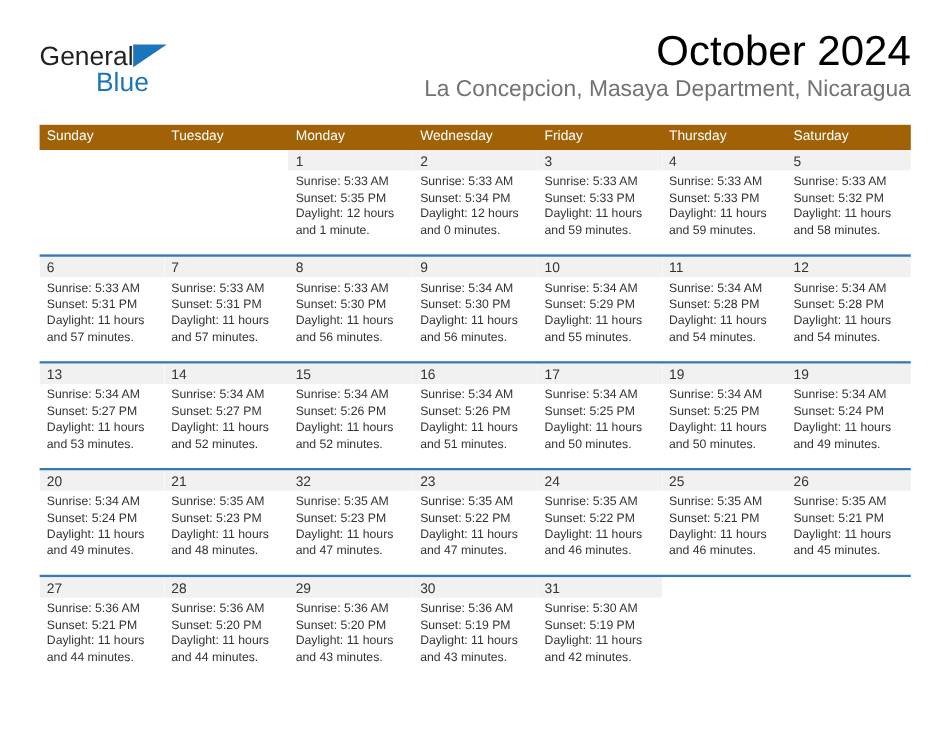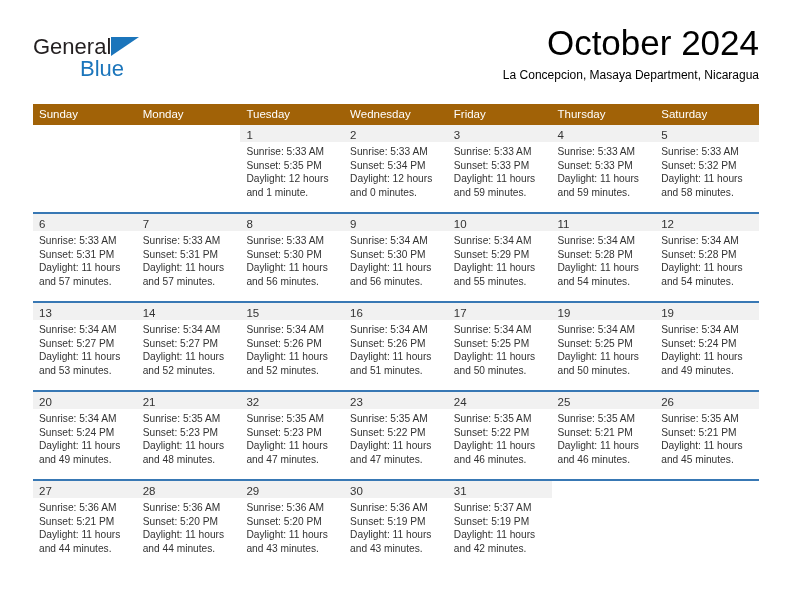--- a/index.html
+++ b/index.html
@@ -69,22 +69,22 @@
     top: 0;
     text-align: right;
   }
   .cal-title {
     font-size: 35px;
     color: #000000;
     line-height: 34px;
     white-space: nowrap;
   }
   .cal-subtitle {
-    font-size: 12px;
-    color: #000000;
+    font-size: 19px;
+    color: #737373;
     line-height: 22px;
     margin-top: 4px;
     white-space: nowrap;
   }
 
   
   .calendar {
     position: absolute;
     left: 33px;
     top: 104px;
@@ -166,22 +166,22 @@
       <div class="cal-title">October 2024</div>
       <div class="cal-subtitle">La Concepcion, Masaya Department, Nicaragua</div>
     </div>
 
   </div>
 
   <div class="calendar">
 
     <div class="row dow-row">
       <div class="dow">Sunday</div>
+      <div class="dow">Tuesday</div>
       <div class="dow">Monday</div>
-      <div class="dow">Tuesday</div>
       <div class="dow">Wednesday</div>
       <div class="dow">Friday</div>
       <div class="dow">Thursday</div>
       <div class="dow">Saturday</div>
     </div>
 
     <div class="row week-row first">
       <div class="cell">
         <div class="daynum-band empty"><span class="daynum"></span></div>
         <div class="details">
@@ -478,21 +478,21 @@
         <div class="details">
           <div>Sunrise: 5:36 AM</div>
           <div>Sunset: 5:19 PM</div>
           <div>Daylight: 11 hours</div>
           <div>and 43 minutes.</div>
         </div>
       </div>
       <div class="cell">
         <div class="daynum-band"><span class="daynum">31</span></div>
         <div class="details">
-          <div>Sunrise: 5:37 AM</div>
+          <div>Sunrise: 5:30 AM</div>
           <div>Sunset: 5:19 PM</div>
           <div>Daylight: 11 hours</div>
           <div>and 42 minutes.</div>
         </div>
       </div>
       <div class="cell">
         <div class="daynum-band empty"><span class="daynum"></span></div>
         <div class="details">
           <div></div>
           <div></div>

